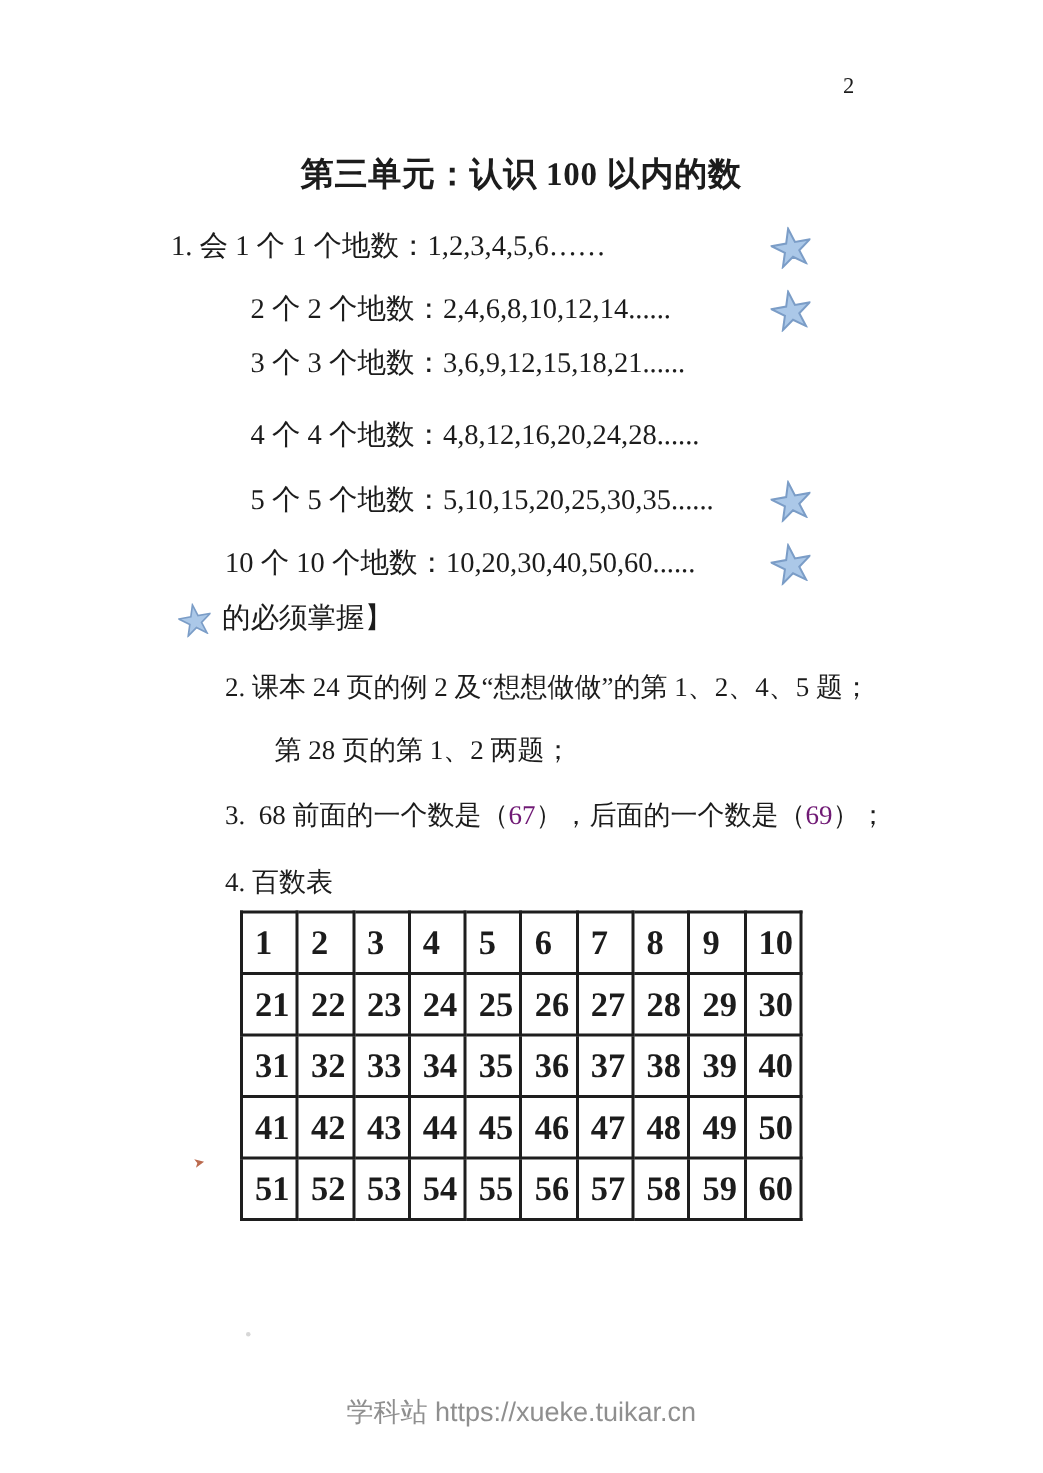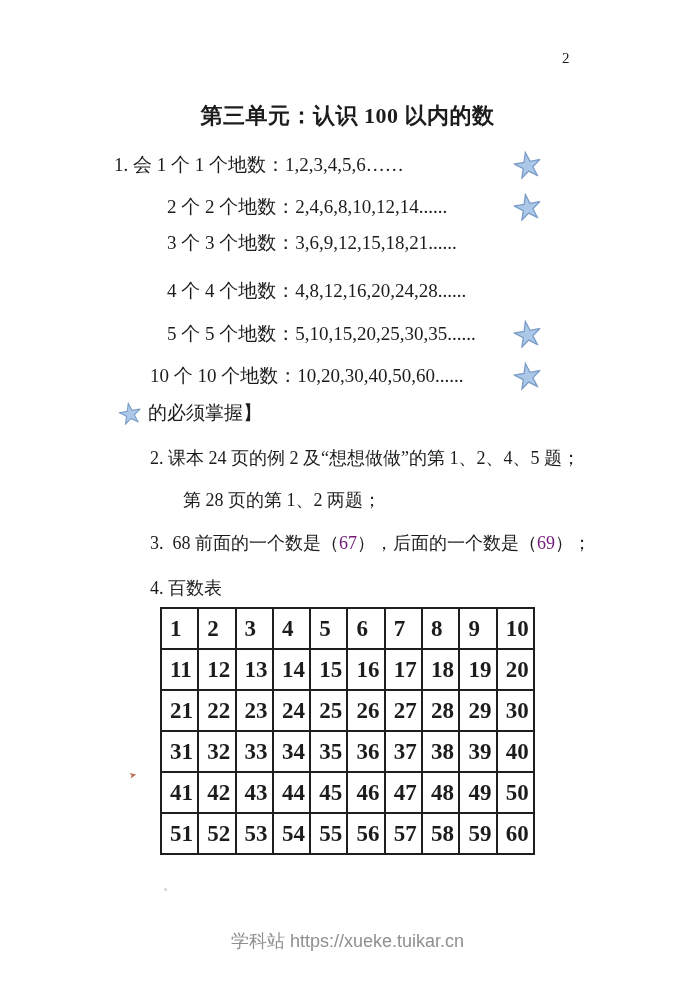--- a/index.html
+++ b/index.html
@@ -198,32 +198,20 @@
           <td>3</td>
           <td>4</td>
           <td>5</td>
           <td>6</td>
           <td>7</td>
           <td>8</td>
           <td>9</td>
           <td>10</td>
         </tr>
         <tr>
-          <td>11</td>
-          <td>12</td>
-          <td>13</td>
-          <td>14</td>
-          <td>15</td>
-          <td>16</td>
-          <td>17</td>
-          <td>18</td>
-          <td>19</td>
-          <td>20</td>
-        </tr>
-        <tr>
           <td>21</td>
           <td>22</td>
           <td>23</td>
           <td>24</td>
           <td>25</td>
           <td>26</td>
           <td>27</td>
           <td>28</td>
           <td>29</td>
           <td>30</td>

